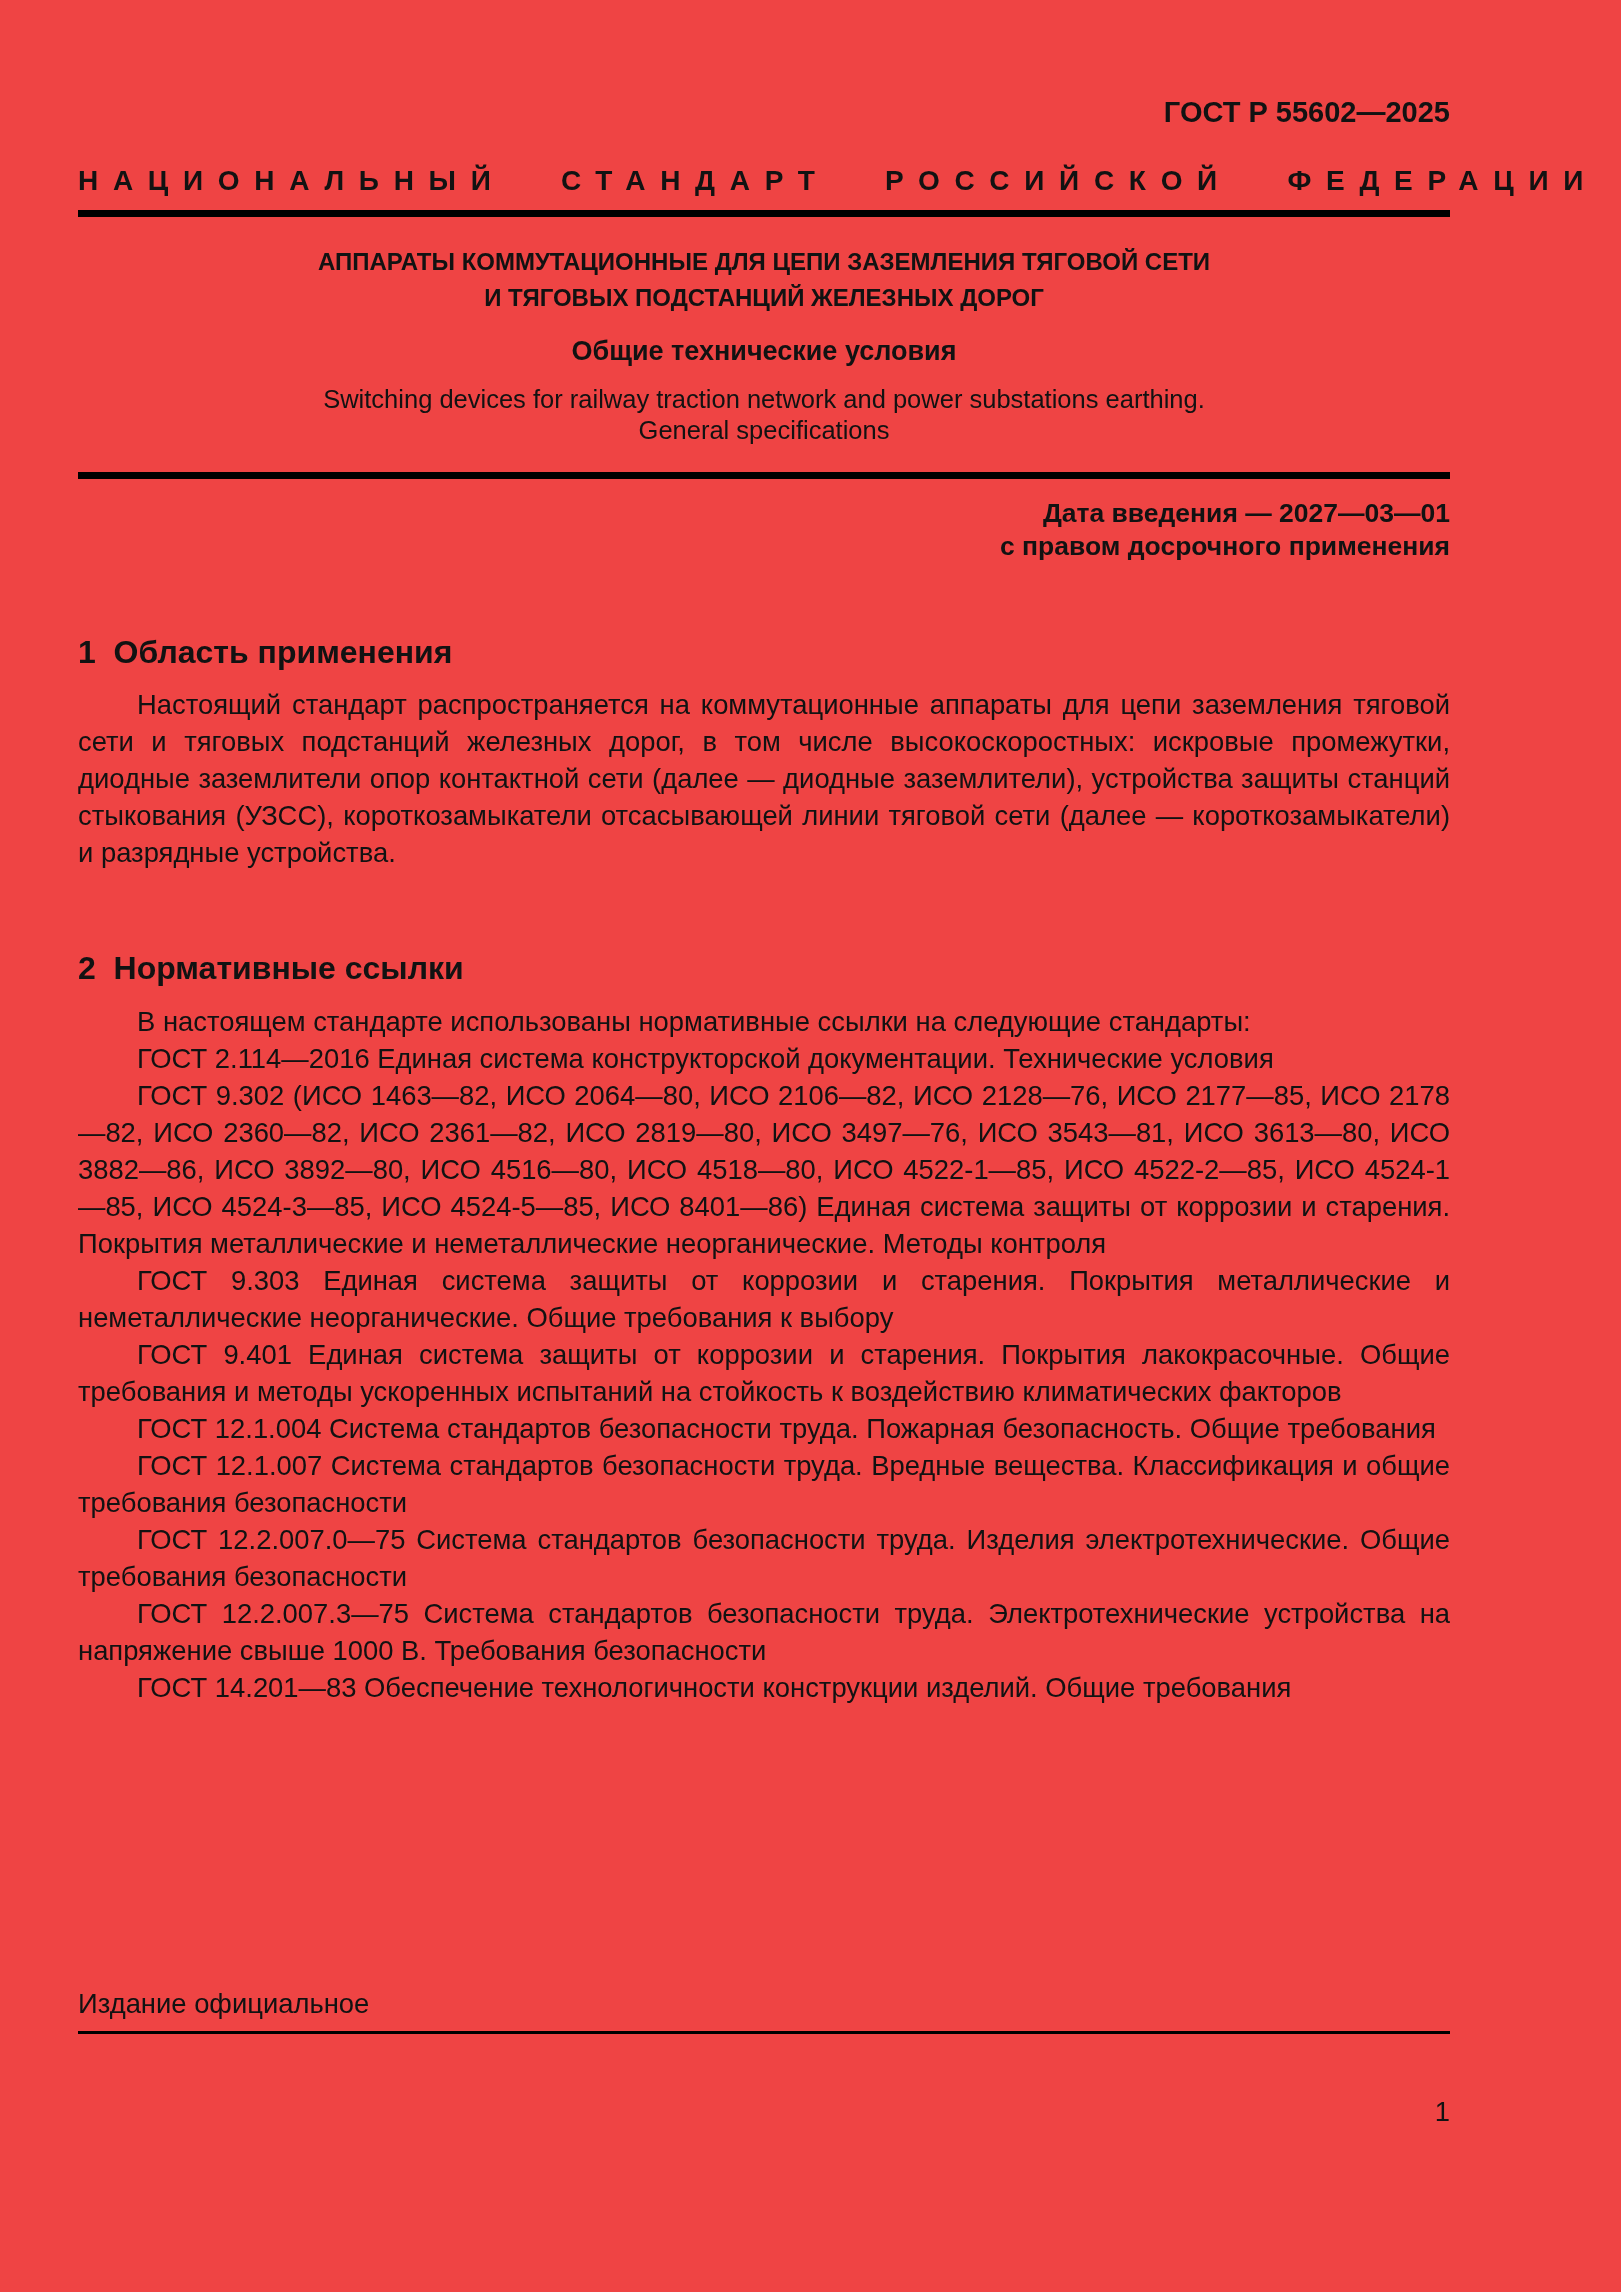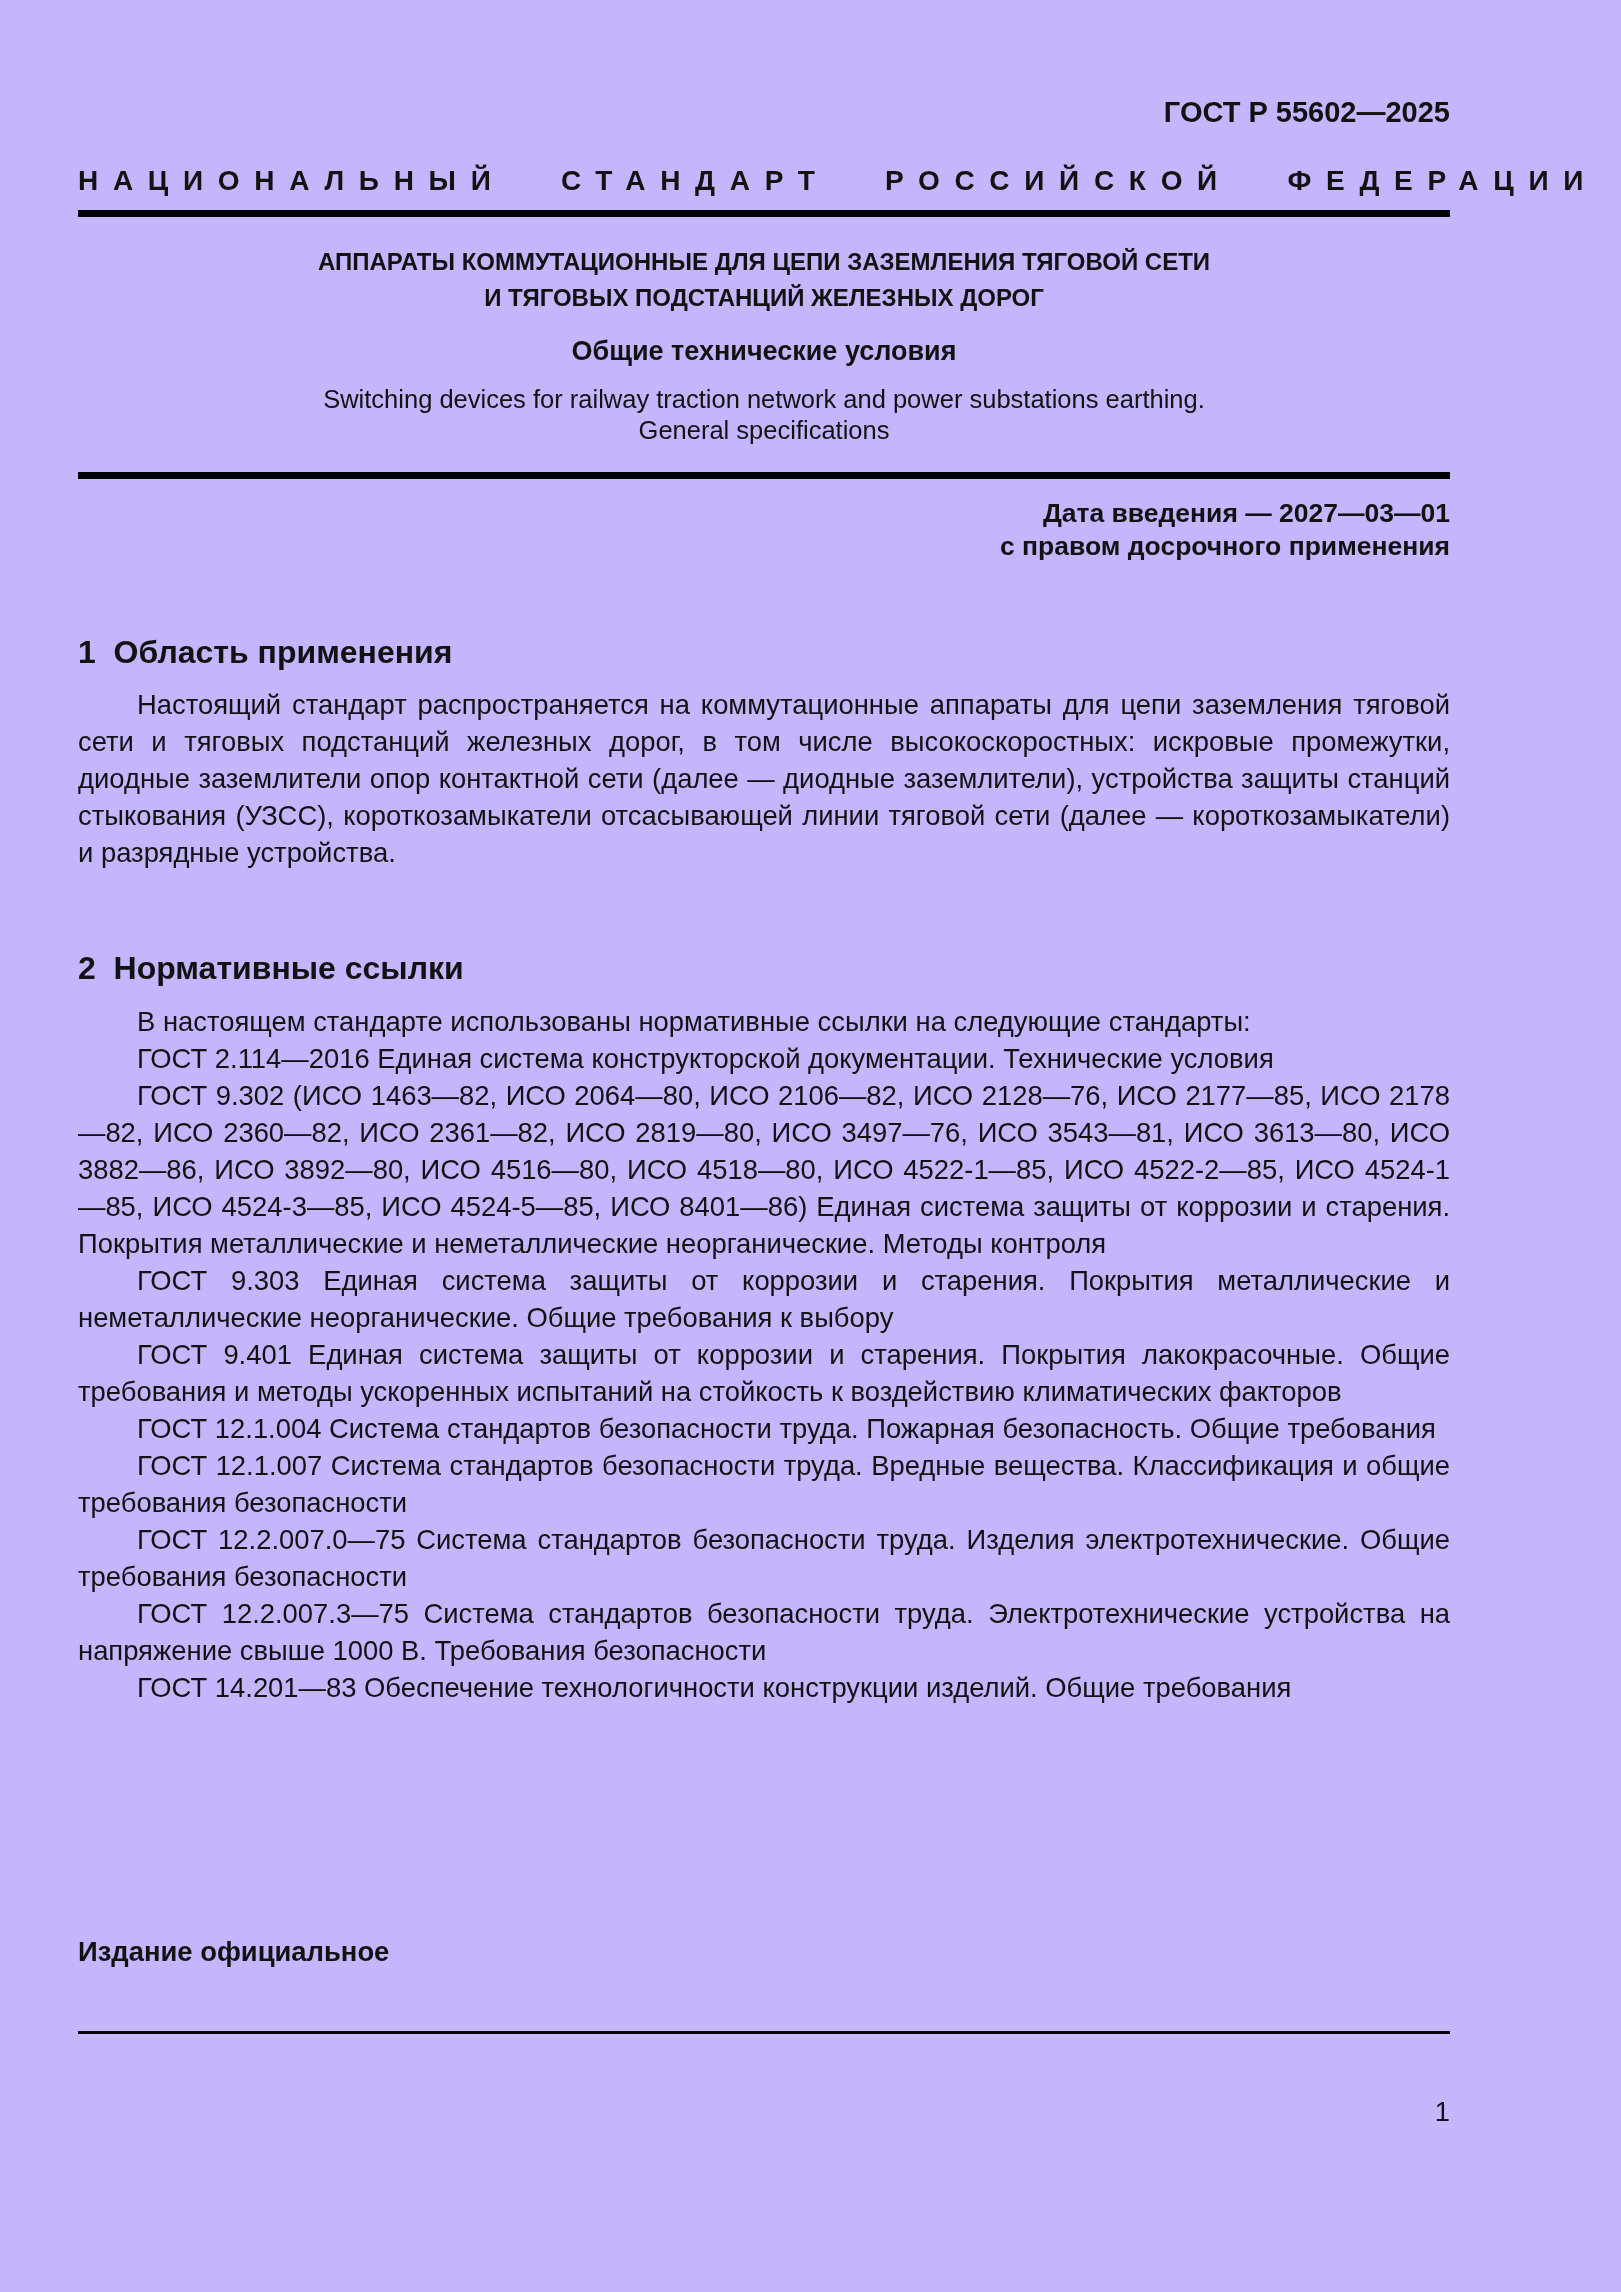--- a/index.html
+++ b/index.html
@@ -2,21 +2,21 @@
 <html lang="ru"><head>
 <meta charset="utf-8">
 <style>
   * { margin: 0; padding: 0; box-sizing: border-box; }
   html, body { background: #ffffff; }
   .page {
     position: relative;
     width: 1621px;
     height: 2293px;
     margin: 0 auto;
-    background: #c4b5fd;
+    background: #ef4444;
     color: #121212;
     font-family: "Liberation Sans", "DejaVu Sans", sans-serif;
     overflow: hidden;
   }
   .content {
     position: absolute;
     left: 78px;
     top: 0;
     width: 1372px;
   }
@@ -93,22 +93,22 @@
     position: absolute;
     left: 78px;
     top: 2031px;
     width: 1372px;
     height: 2.9px;
     background: #000;
   }
   .edition {
     position: absolute;
     left: 78px;
-    top: 1935px;
-    font-weight: bold;
+    top: 1987px;
+    font-weight: normal;
     font-size: 27.4px;
     line-height: 33px;
   }
   .page-number {
     position: absolute;
     right: 171px;
     top: 2096px;
     font-size: 27.4px;
     line-height: 31px;
     text-align: right;

